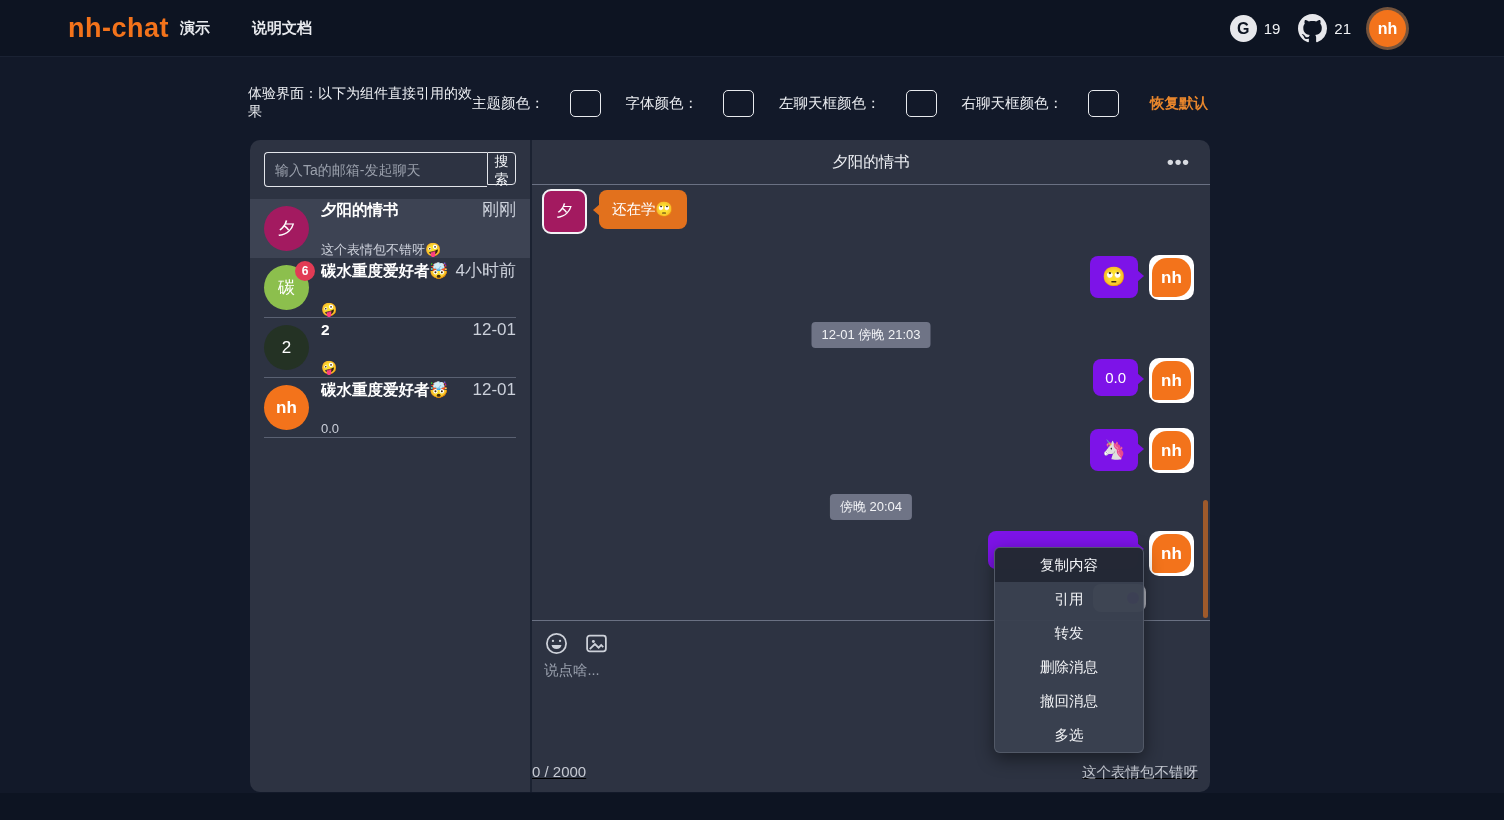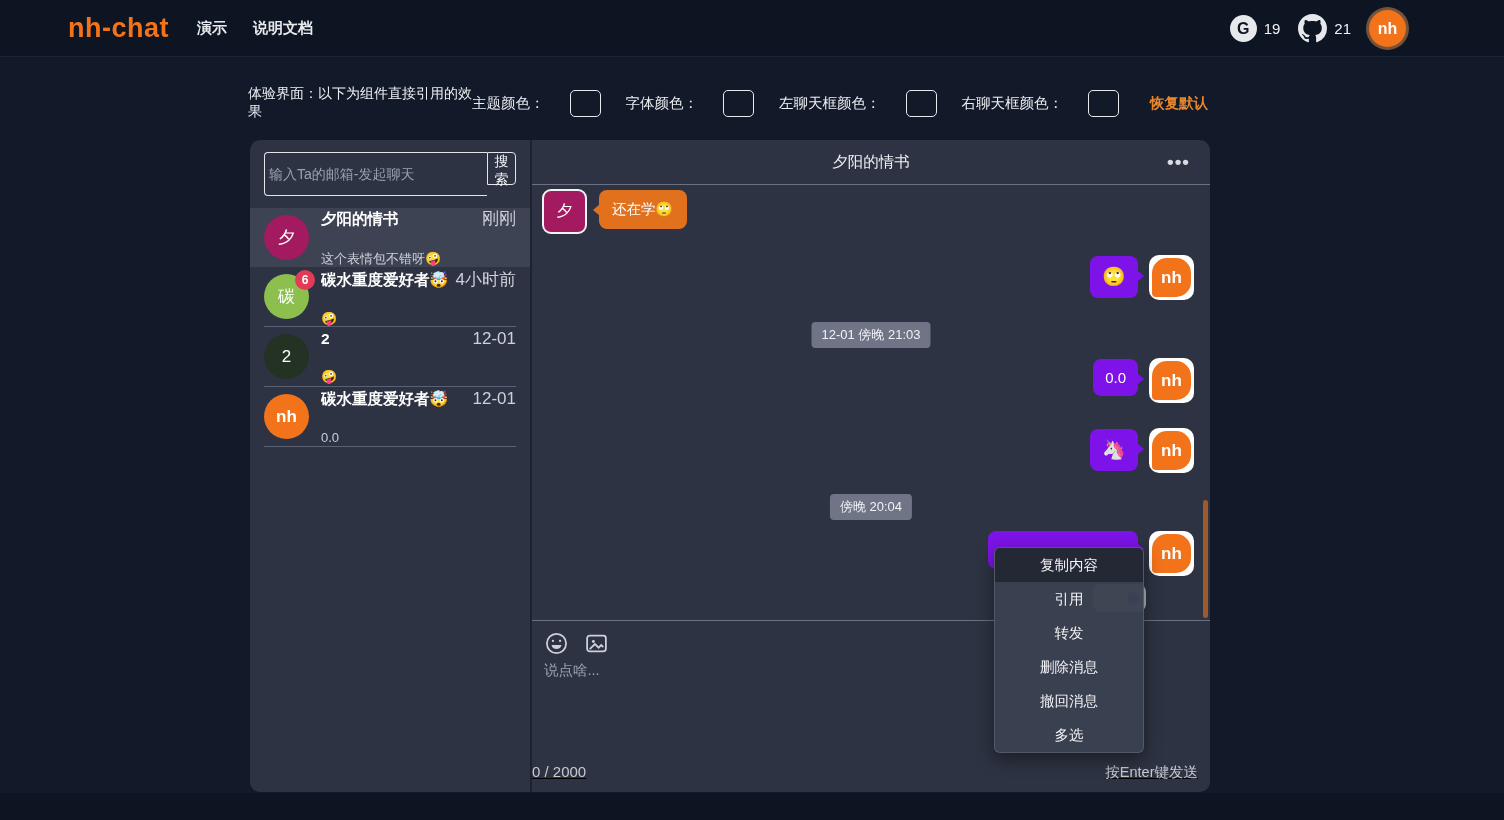--- a/index.html
+++ b/index.html
@@ -3,21 +3,21 @@
 <meta charset="utf-8">
 <style>
   * { margin:0; padding:0; box-sizing:border-box; }
   html,body { background:#121929; font-family:"Liberation Sans","DejaVu Sans",sans-serif; }
   .screen { position:relative; width:1504px; height:820px; background:#121929; overflow:hidden; }
 
   
   .navbar { position:absolute; left:0; top:0; width:1504px; height:57px; background:#0d1422;
             display:flex; align-items:center; border-bottom:1px solid #1a2233; }
   .logo { margin-left:68px; font-size:27px; font-weight:800; color:#f3731b; letter-spacing:.5px; }
-  .nav-links { display:flex; gap:26px; margin-left:28px; }
+  .nav-links { display:flex; gap:42px; margin-left:11px; }
   .nav-link { color:#e8eaee; font-size:15px; font-weight:600; cursor:pointer; }
   .nav-right { position:absolute; right:98px; top:0; height:57px; display:flex; align-items:center; gap:18px; }
   .repo { display:flex; align-items:center; gap:7px; cursor:pointer; }
   .repo-count { color:#f0f2f5; font-size:15px; font-weight:400; }
   .gitee-circle { width:27px; height:27px; border-radius:50%; background:#e7e8ec; display:flex; align-items:center; justify-content:center;
                   color:#0d1422; font-weight:800; font-size:16px; }
   .nav-avatar { width:37px; height:37px; border-radius:50%; background:#f3731b; color:#fff; font-weight:800; font-size:16px;
                 display:flex; align-items:center; justify-content:center; box-shadow:0 0 0 3px rgba(243,160,90,.45); cursor:pointer; }
 
   
@@ -29,22 +29,22 @@
   .swatch-inner { width:100%; height:100%; border-radius:2px; }
   .reset-link { color:#e8862c; font-size:14.5px; font-weight:600; margin-left:6px; cursor:pointer; white-space:nowrap; }
 
   
   .panel { position:absolute; left:250px; top:140px; width:960px; height:652px; background:#2d3342; border-radius:10px;
            display:flex; overflow:hidden; }
 
   
   .sidebar { width:280px; flex:none; display:flex; flex-direction:column; }
   .search-area { padding:12px 14px; display:flex; }
-  .search-input { flex:1; height:44px; background:transparent; border:1px solid #e3e5ea; border-right:none; border-radius:4px 0 0 4px;
-                  color:#f0f2f5; font-size:14px; padding:0 4px; outline:none; font-family:inherit; }
+  .search-input { flex:1; height:35px; background:transparent; border:1px solid #e3e5ea; border-right:none; border-radius:4px 0 0 4px;
+                  color:#f0f2f5; font-size:14px; padding:0 10px; outline:none; font-family:inherit; }
   .search-input::placeholder { color:#9ba1ad; }
   .search-btn { width:29px; height:33px; background:transparent; border:1px solid #e3e5ea; border-radius:0 4px 4px 0;
                 color:#f0f2f5; font-size:14px; cursor:pointer; font-family:inherit; }
   .chat-item { height:59px; display:flex; align-items:center; gap:12px; padding:0 14px; cursor:pointer; position:relative; }
   .chat-item.selected { background:#3d4353; }
   .chat-avatar { width:45px; height:45px; border-radius:50%; flex:none; display:flex; align-items:center; justify-content:center;
                  color:#fff; font-size:17px; position:relative; }
   .chat-avatar .badge { position:absolute; top:-4px; right:-6px; min-width:20px; height:20px; border-radius:10px; background:#e23b55;
                         color:#fff; font-size:12px; font-weight:700; display:flex; align-items:center; justify-content:center; padding:0 5px; }
   .chat-meta { flex:1; min-width:0; }
@@ -282,20 +282,20 @@
             <svg viewBox="0 0 24 24" width="25" height="25" fill="none" stroke="currentColor" stroke-width="1.7">
               <rect x="3" y="4.5" width="18" height="15" rx="2.5"></rect>
               <circle cx="9" cy="10" r="1.4" fill="currentColor" stroke="none"></circle>
               <path d="M5.5 17.5l5-5 3.5 3.5 2.5-2.5 2 2"></path>
             </svg>
           </span>
         </div>
         <textarea class="msg-input" placeholder="说点啥..." style=""></textarea>
         <div class="input-footer">
           <span class="char-count">0 / 2000</span>
-          <span class="send-hint">按Enter键发送</span>
+          <span class="send-hint">这个表情包不错呀</span>
         </div>
       </div>
     </div>
   </div>
 
   <div class="footer-strip"></div>
 </div>
 
 </body></html>

